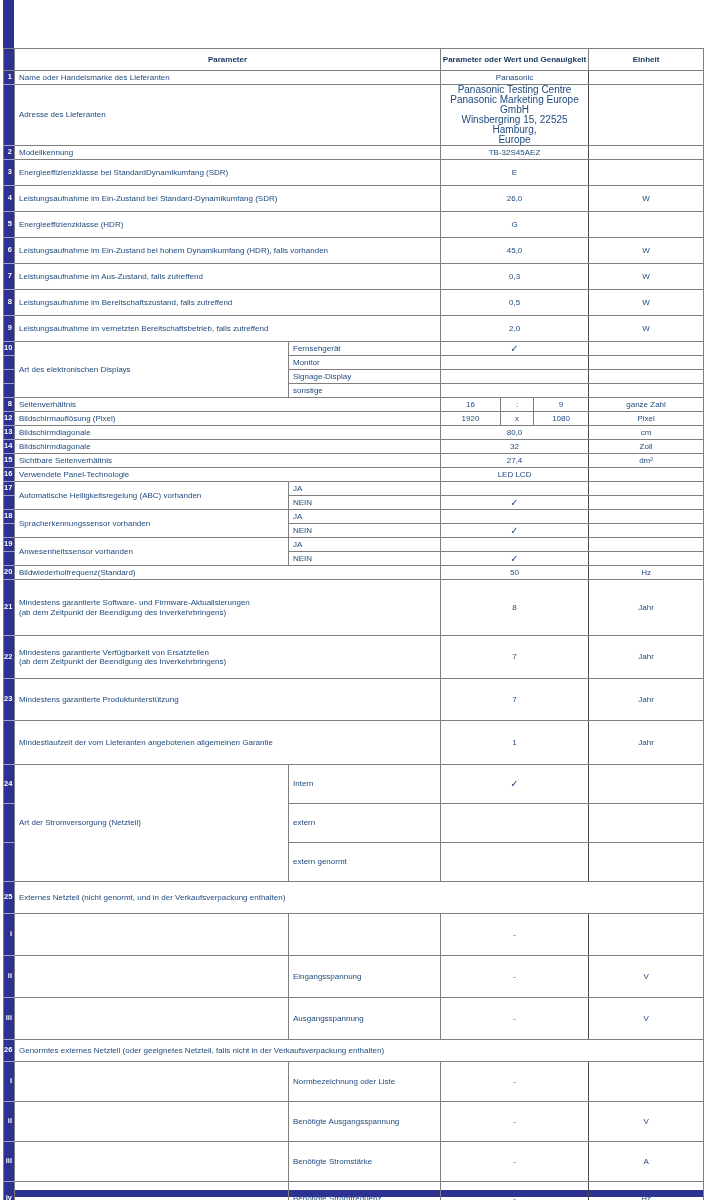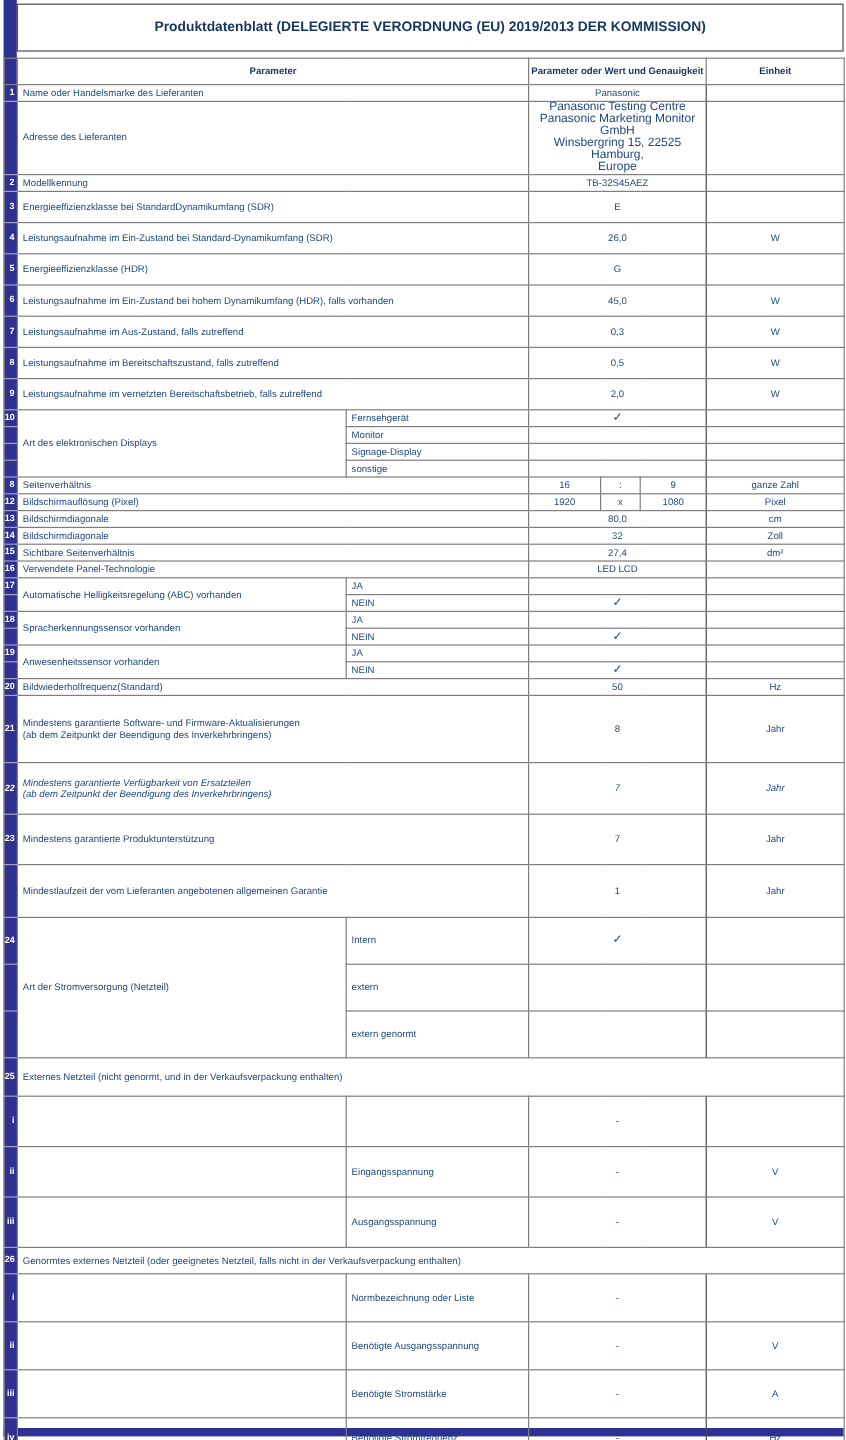--- a/index.html
+++ b/index.html
@@ -37,21 +37,20 @@
   .addr { line-height:10px; font-size:10px; text-align:center; }
   .pline { display:block; }
 </style>
 </head>
 <body>
 
 <div class="sheet">
   <div class="strip"></div>
   <div class="bottombar"></div>
 
-  <div class="titlebox">Produktdatenblatt (DELEGIERTE VERORDNUNG (EU) 2019/2013 DER KOMMISSION)</div>
 
   <table class="sheet-table">
     <colgroup>
       <col style="width:11px">
         <col style="width:274px">
         <col style="width:152px">
       <col style="width:60px">
         <col style="width:33px">
         <col style="width:55px">
       <col style="width:115px">
@@ -70,21 +69,21 @@
           <td class="param" colspan="2">Name oder Handelsmarke des Lieferanten</td>
           <td class="val vb-l vb-r" colspan="3">Panasonic</td>
           <td class="unit"></td>
         </tr>
         <tr style="height: 36px;">
           <td class="num"></td>
           <td class="param" colspan="2">Adresse des Lieferanten</td>
           <td class="val vb-l vb-r" colspan="3">
             <div class="addr">
               <div>Panasonic Testing Centre</div>
-              <div>Panasonic Marketing Monitor GmbH</div>
+              <div>Panasonic Marketing Europe GmbH</div>
               <div>Winsbergring 15, 22525 Hamburg,</div>
               <div>Europe</div>
             </div>
           </td>
           <td class="unit"></td>
         </tr>
         <tr style="height: 14px;">
           <td class="num">2</td>
           <td class="param" colspan="2">Modellkennung</td>
           <td class="val vb-l vb-r" colspan="3">TB-32S45AEZ</td>
@@ -244,21 +243,21 @@
         </tr>
         <tr style="height: 56px;">
           <td class="num">21</td>
           <td class="param" colspan="2">
             <span class="pline">Mindestens garantierte Software- und Firmware-Aktualisierungen</span>
             <span class="pline">(ab dem Zeitpunkt der Beendigung des Inverkehrbringens)</span>
           </td>
           <td class="val vb-l vb-r" colspan="3">8</td>
           <td class="unit">Jahr</td>
         </tr>
-        <tr style="height: 43px; font-style: italic;">
+        <tr style="height: 43px;">
           <td class="num">22</td>
           <td class="param" colspan="2">
             <span class="pline">Mindestens garantierte Verfügbarkeit von Ersatzteilen</span>
             <span class="pline">(ab dem Zeitpunkt der Beendigung des Inverkehrbringens)</span>
           </td>
           <td class="val vb-l vb-r" colspan="3">7</td>
           <td class="unit">Jahr</td>
         </tr>
         <tr style="height: 42px;">
           <td class="num">23</td>

